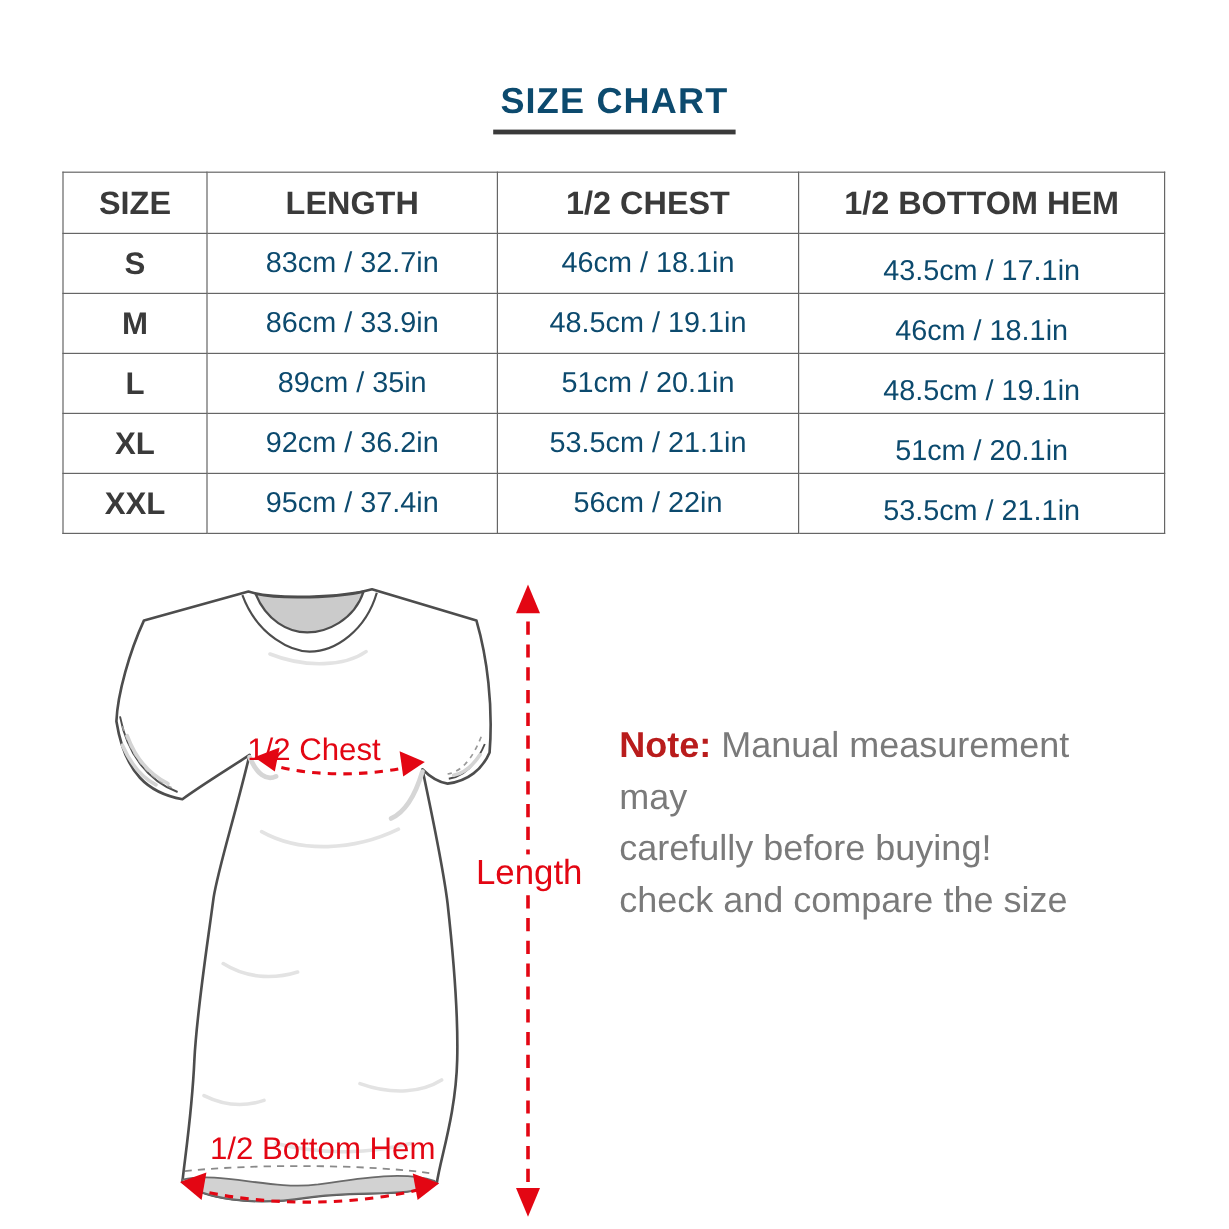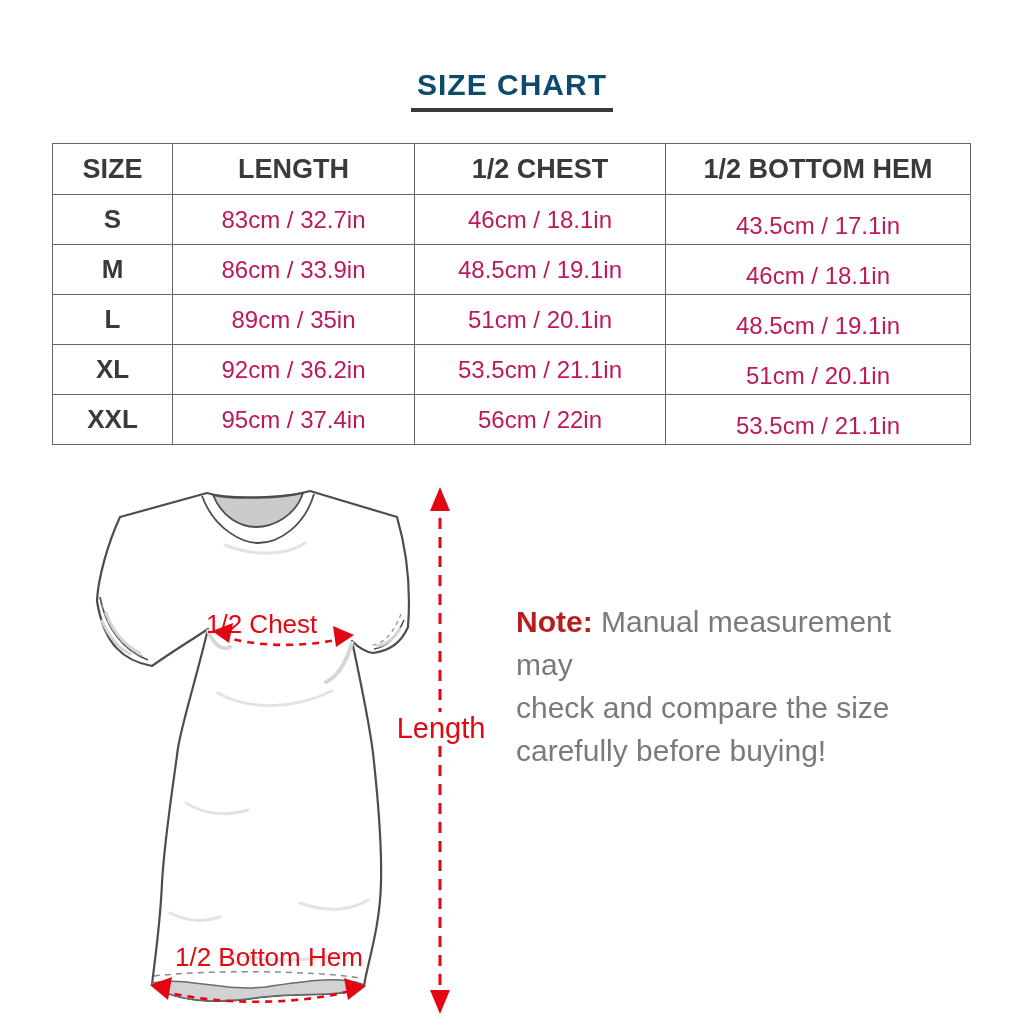--- a/index.html
+++ b/index.html
@@ -9,21 +9,21 @@
   
   .title-wrap { position:absolute; top:68px; left:0; width:1024px; text-align:center; }
   .title { display:inline-block; font-size:30px; font-weight:bold; color:#0c4a6e;
            letter-spacing:1px; border-bottom:4px solid #3a3a3a; padding:0 6px 6px 6px; }
 
   
   table.size-table { position:absolute; left:52px; top:143px; width:918px;
                      border-collapse:collapse; table-layout:fixed; background:#fff; }
   .size-table th, .size-table td { border:1.5px solid #666; text-align:center; vertical-align:middle; }
   .size-table th { height:51px; font-size:27px; font-weight:bold; color:#3a3a3a; }
-  .size-table td { height:50px; font-size:24px; color:#be185d; }
+  .size-table td { height:50px; font-size:24px; color:#0c4a6e; }
   .size-table td.size-cell { font-size:26px; font-weight:bold; color:#3a3a3a; }
   .size-table td:nth-child(4) { padding-top:12px; }
   .col-size { width:120px; } .col-length { width:242px; }
   .col-chest { width:251px; } .col-hem { width:305px; }
 
   
   .diagram-svg { position:absolute; left:90px; top:483px; width:380px; height:535px; }
   .red-label { position:absolute; color:#e30613; white-space:nowrap; }
   .label-chest { left:206px; top:609px; font-size:26px; }
   .label-length { left:441px; top:712px; font-size:29px; transform:translateX(-50%);
@@ -150,15 +150,15 @@
     <polygon points="350,531 340,507 360,507" stroke="none"></polygon>
   </g>
 </svg>
 
 <span class="red-label label-chest">1/2 Chest</span>
 <span class="red-label label-length">Length</span>
 <span class="red-label label-hem">1/2 Bottom Hem</span>
 
 <div class="note">
   <div><b>Note:</b><span> Manual measurement may</span></div>
+  <div>carefully before buying!</div>
   <div>check and compare the size</div>
-  <div>carefully before buying!</div>
 </div>
 
 </body></html>

